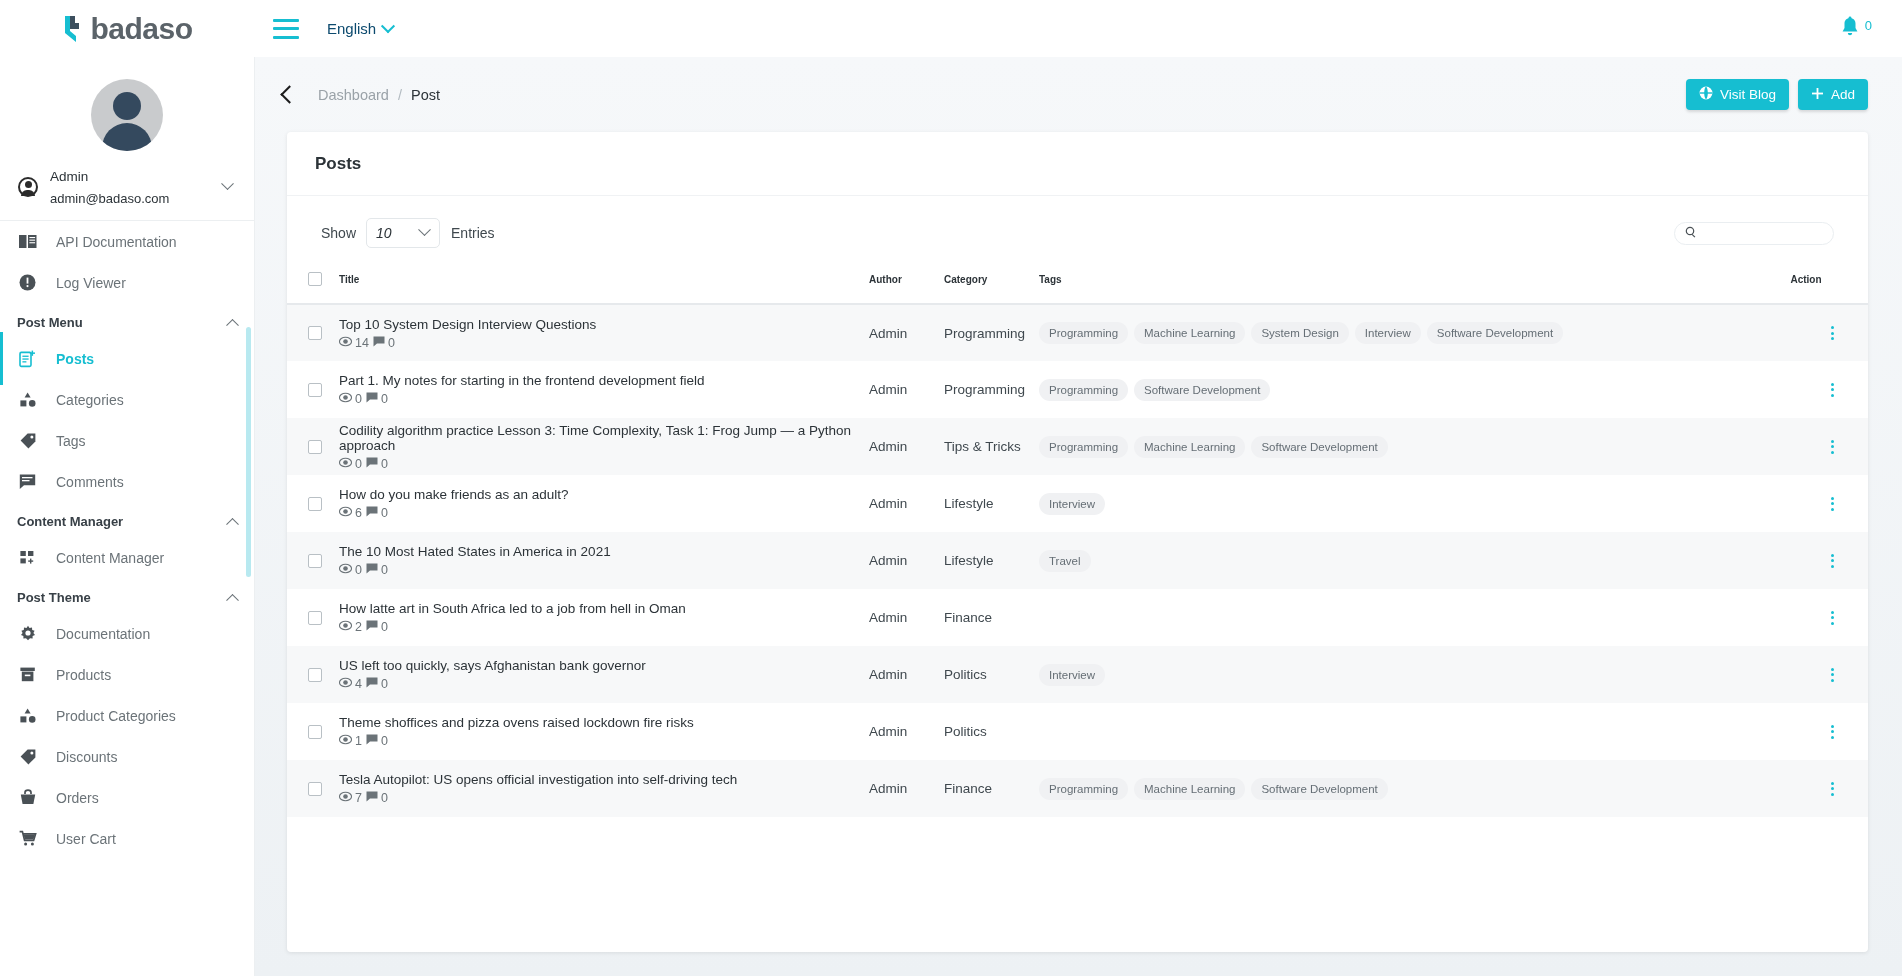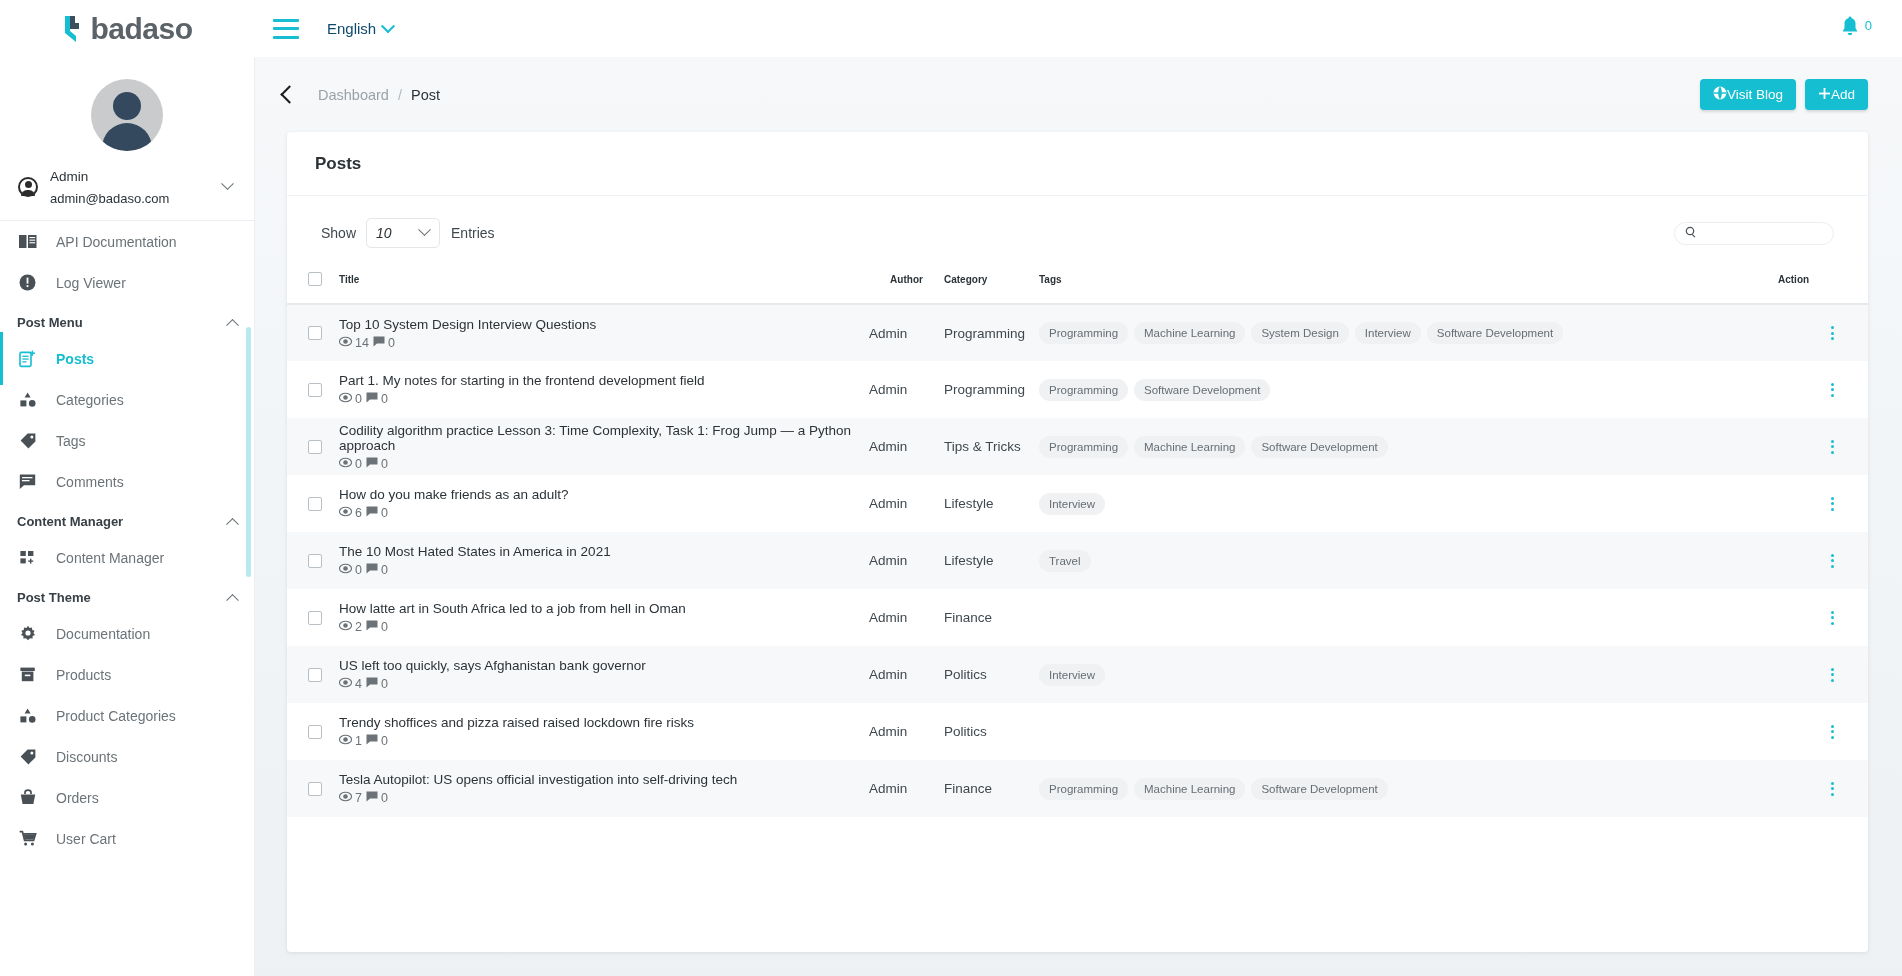--- a/index.html
+++ b/index.html
@@ -130,21 +130,21 @@
     border-bottom: 2.6px solid #1c1c1c; transform: rotate(45deg);
     margin-right: 22px; cursor: pointer;
   }
   .crumb { font-size: 14.5px; color: #9aa2a8; cursor: pointer; }
   .crumb-sep { font-size: 14.5px; color: #b3bbc1; margin: 0 9px; }
   .crumb-cur { font-size: 14.5px; color: #2c3338; }
   .crumb-actions { margin-left: auto; display: flex; gap: 9px; }
   .btn {
     background: #16bed1; color: #fff; border: none; border-radius: 4px;
     height: 31px; padding: 0 13px; font-size: 13.5px; cursor: pointer;
-    display: flex; align-items: center; 
+    display: flex; align-items: center; gap: 7px;
     font-family: "Liberation Sans", sans-serif;
     box-shadow: 0 2px 3px rgba(0,0,0,0.13);
   }
 
   .card {
     margin: 0 34px 0 32px; background: #fff; border-radius: 4px;
     box-shadow: 0 1px 4px rgba(0,0,0,0.09); min-height: 820px;
   }
   .card-title {
     font-size: 17px; font-weight: bold; color: #2c3338;
@@ -172,24 +172,24 @@
     font-family: "Liberation Sans", sans-serif; color: #2c3338; background: transparent;
   }
 
   table { width: 100%; border-collapse: collapse; }
   thead th {
     font-size: 10px; font-weight: bold; color: #2c3338;
     text-align: left; padding: 8px 0 17px 0; border-bottom: 2px solid #e6e9ec;
   }
   .col-chk { width: 52px; padding-left: 21px !important; }
   .col-title { width: 530px; }
-  .col-author { width: 75px; text-align: center; }
+  .col-author { width: 75px; }
   .col-cat { width: 95px; }
   .col-tags { }
-  .col-action { width: 90px; text-align: left; padding-right: 34px !important; }
+  .col-action { width: 90px; text-align: center; padding-right: 34px !important; }
 
   tbody tr { height: 57px; }
   tbody tr.odd { background: #f7f8f9; }
   tbody td { padding: 0; vertical-align: middle; font-size: 13.5px; color: #3f484e; }
   td.c-chk { padding-left: 21px; }
   .post-title { font-size: 13.5px; color: #2c3338; margin-bottom: 4px; }
   .metrics { display: flex; align-items: center; gap: 4px; font-size: 12.5px; color: #6b7378; }
   .metrics .m { display: flex; align-items: center; gap: 3px; }
 
   .chk {
@@ -730,21 +730,21 @@
                   <i></i>
                 </span>
               </div>
             </td>
           </tr>
           <tr class="">
             <td class="c-chk">
               <span class="chk"></span>
             </td>
             <td>
-              <div class="post-title">Trendy shoffices and pizza raised raised lockdown fire risks</div>
+              <div class="post-title">Theme shoffices and pizza ovens raised lockdown fire risks</div>
               <div class="metrics">
                 <span class="m"><span><svg width="13" height="11" viewBox="0 0 13 11">
                       <ellipse cx="6.5" cy="5.5" rx="6" ry="4.3" fill="none" stroke="#6b7378" stroke-width="1.1"></ellipse>
                       <circle cx="6.5" cy="5.5" r="2.3" fill="#6b7378"></circle>
                     </svg></span>1</span>
                 <span class="m"><span><svg width="12" height="11" viewBox="0 0 12 11">
                       <path d="M0.5 0.6 L11.5 0.6 L11.5 7.6 L4 7.6 L0.5 10.4 Z" fill="#6b7378"></path>
                     </svg></span>0</span>
               </div>
             </td>

